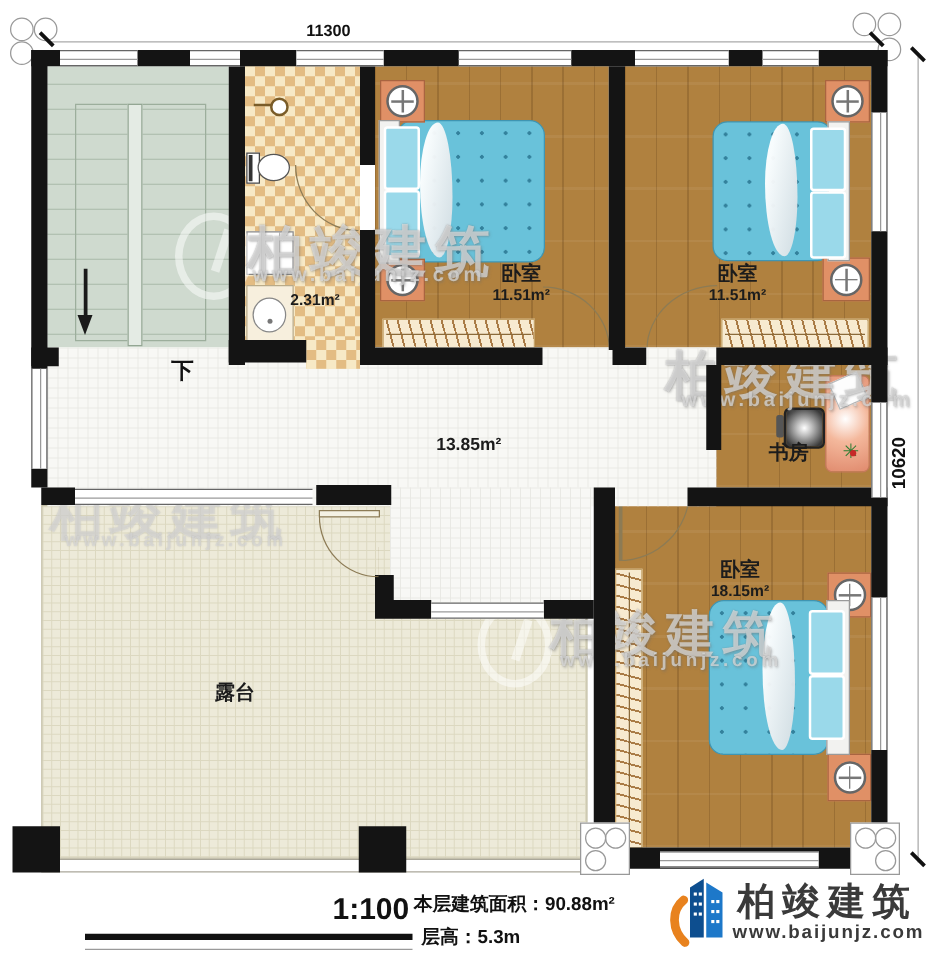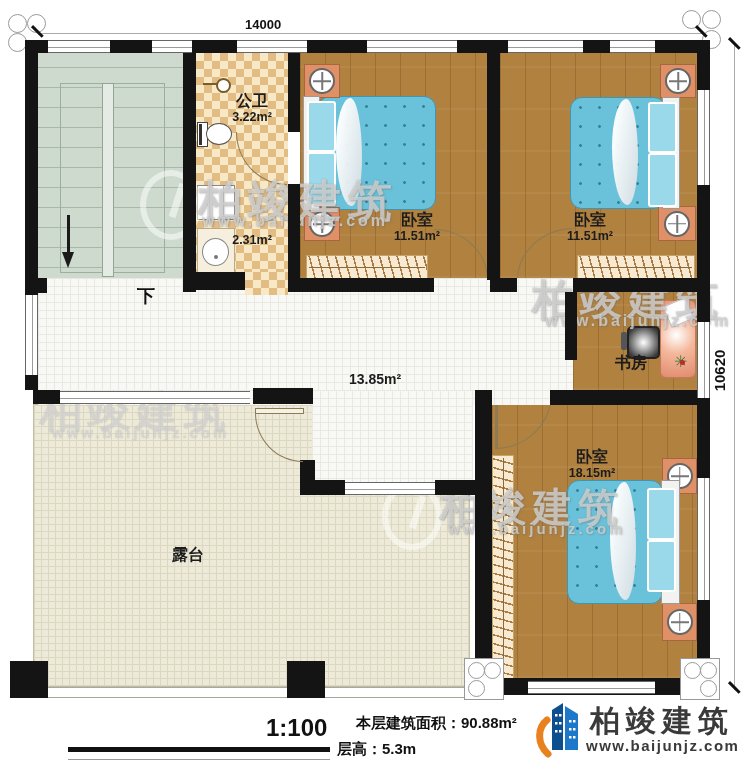--- a/index.html
+++ b/index.html
@@ -105,21 +105,21 @@
   .rot90{transform:rotate(-90deg);transform-origin:center;}
 </style>
 </head>
 <body>
 
 <div class="canvas">
 
   <div class="dimline" style="left:38px;top:33px;width:667px;height:1px;"></div>
   <div class="tick" style="left:30px;top:30px;"></div>
   <div class="tick" style="left:694px;top:30px;"></div>
-  <div class="dimlabel" style="left:243px;top:17px;">14000</div>
+  <div class="dimlabel" style="left:243px;top:17px;">11300</div>
   <div class="dimline" style="left:734px;top:45px;width:1px;height:645px;"></div>
   <div class="tick" style="left:727px;top:42px;"></div>
   <div class="tick" style="left:727px;top:686px;"></div>
   <div class="dimlabel rot90" style="left:697px;top:362px;font-size:15px;">10620</div>
 
   <div class="corner-orn" style="left:8px;top:14px;width:42px;height:42px;">
     <i style="left:0;top:0;"></i>
       <i style="left:0;top:19px;"></i>
       <i style="left:19px;top:0;"></i>
   </div>
@@ -141,24 +141,20 @@
     <div class="shower-line" style="left:7px;top:30px;width:16px;"></div>
     <div class="shower-dot" style="left:20px;top:25px;"></div>
     <div class="toilet-tank" style="left:1px;top:69px;width:9px;height:23px;"></div>
     <div class="toilet-bowl" style="left:10px;top:70px;width:24px;height:20px;"></div>
     <div class="arc" style="left:40px;top:79px;width:50px;height:52px;border-left:1.5px solid #8c7b55;border-bottom:1.5px solid #8c7b55;border-bottom-left-radius:100% 100%;"></div>
     <div class="vanity" style="left:1px;top:132px;width:36px;height:33px;"></div>
     <div class="counter" style="left:1px;top:175px;width:36px;height:44px;"></div>
     <div class="sink" style="left:6px;top:185px;width:25px;height:26px;"></div>
   </div>
   <div class="checker" style="left:245px;top:272px;width:43px;height:23px;z-index:7;"></div>
-  <div class="label" style="left:212px;top:92px;width:80px;">
-    <span class="nm">公卫</span>
-    <span class="ar">3.22m²</span>
-  </div>
   <div class="label" style="left:220px;top:233px;width:64px;">
     <span class="ar">2.31m²</span>
   </div>
 
   <div class="wood" style="left:300px;top:53px;width:187px;height:225px;">
     <div class="nstand" style="left:4px;top:11px;width:34px;height:32px;">
         <div class="lamp"></div>
       </div>
     <div class="nstand" style="left:4px;top:154px;width:34px;height:32px;">
         <div class="lamp"></div>
@@ -191,21 +187,21 @@
     <div class="wardrobe-h" style="left:77px;top:202px;width:116px;height:22px;"></div>
     <div class="arc" style="left:17px;top:175px;width:56px;height:51px;border-top:1.5px solid #8c7b55;border-left:1.5px solid #8c7b55;border-top-left-radius:100% 100%;"></div>
     <div class="label" style="left:50px;top:158px;width:80px;">
       <span class="nm">卧室</span>
       <span class="ar">11.51m²</span>
     </div>
   </div>
 
   <div class="halltile" style="left:38px;top:278px;width:535px;height:127px;"></div>
   <div class="halltile" style="left:312px;top:390px;width:161px;height:92px;"></div>
-  <div class="label" style="left:330px;top:372px;width:90px;">
+  <div class="label" style="left:330px;top:348px;width:90px;">
     <span class="ar" style="font-size:14px;">13.85m²</span>
   </div>
 
   <div class="wood" style="left:573px;top:292px;width:124px;height:98px;">
     <div class="desk" style="left:87px;top:8px;width:34px;height:76px;"></div>
     <div class="paper" style="left:93px;top:9px;width:23px;height:21px;"></div>
     <div class="monitor-stand" style="left:48px;top:40px;width:6px;height:18px;"></div>
     <div class="monitor" style="left:54px;top:34px;width:29px;height:29px;"></div>
     <div class="plant" style="left:101px;top:62px;">✳</div>
     <div class="label" style="left:28px;top:62px;width:60px;">
@@ -304,21 +300,21 @@
   <div class="wm-glyph" style="left:382px;top:482px;width:48px;height:56px;"></div>
   <div class="wm wm-name" style="left:440px;top:480px;font-size:40px;">柏竣建筑</div>
   <div class="wm wm-url" style="left:448px;top:520px;font-size:15px;">www.baijunjz.com</div>
 
   <div class="wm wm-name wm-faint" style="left:40px;top:384px;font-size:42px;">柏竣建筑</div>
   <div class="wm wm-url wm-faint" style="left:52px;top:424px;font-size:15px;">www.baijunjz.com</div>
 
   <div class="tb-scale" style="left:266px;top:714px;">1:100</div>
   <div class="tb-bar" style="left:68px;top:747px;width:262px;height:5px;"></div>
   <div class="tb-thin" style="left:68px;top:759px;width:262px;height:1px;"></div>
-  <div class="tb-info" style="left:356px;top:714px;">
+  <div class="tb-info" style="left:331px;top:714px;">
     <span>本层建筑面积：</span><span>90.88m²</span>
   </div>
   <div class="tb-info" style="left:337px;top:740px;">
     <span>层高：</span><span>5.3m</span>
   </div>
 
   <div class="abs" style="left:536px;top:696px;width:50px;height:62px;z-index:40;">
     <svg width="50" height="62" viewBox="0 0 50 62">
       <path d="M12 58 C1 48 1 32 11 24" fill="none" stroke="#e8821e" stroke-width="7" stroke-linecap="round"></path>
       <path d="M16 54 V14 L27 7 V54 Z" fill="#0d4e8f"></path>

